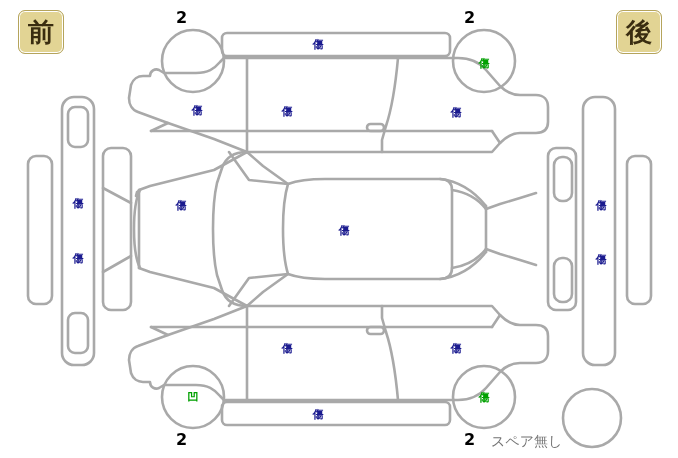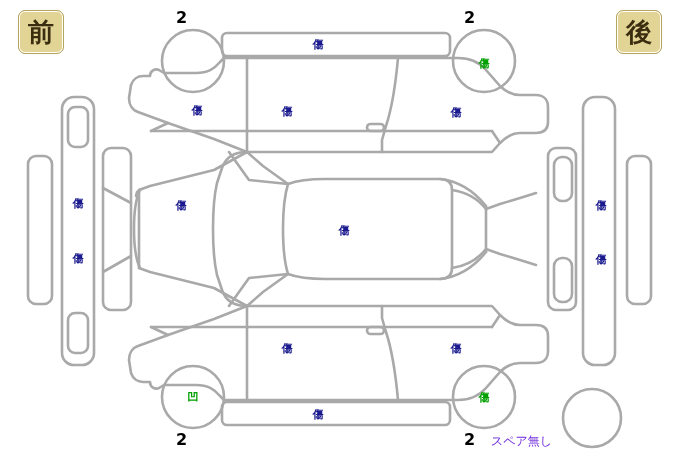--- a/index.html
+++ b/index.html
@@ -35,21 +35,21 @@
     font-family:"DejaVu Sans","Liberation Sans",sans-serif;
     line-height:1;
   }
   #grade-fl{left:176px;top:10px;}
   #grade-rl{left:464px;top:10px;}
   #grade-fr{left:176px;top:432px;}
   #grade-rr{left:464px;top:432px;}
 
   #spare-label{
     position:absolute;left:491px;top:433px;
-    font-size:12px;color:#6d28d9;
+    font-size:14px;color:#737373;
     font-family:"DejaVu Sans","Liberation Sans",sans-serif;
     white-space:nowrap;
   }
 
   .mark{
     position:absolute;
     font-size:11px;line-height:1;
     font-weight:bold;
     font-family:"DejaVu Sans","Liberation Sans",sans-serif;
     transform:translate(-50%,-50%);

